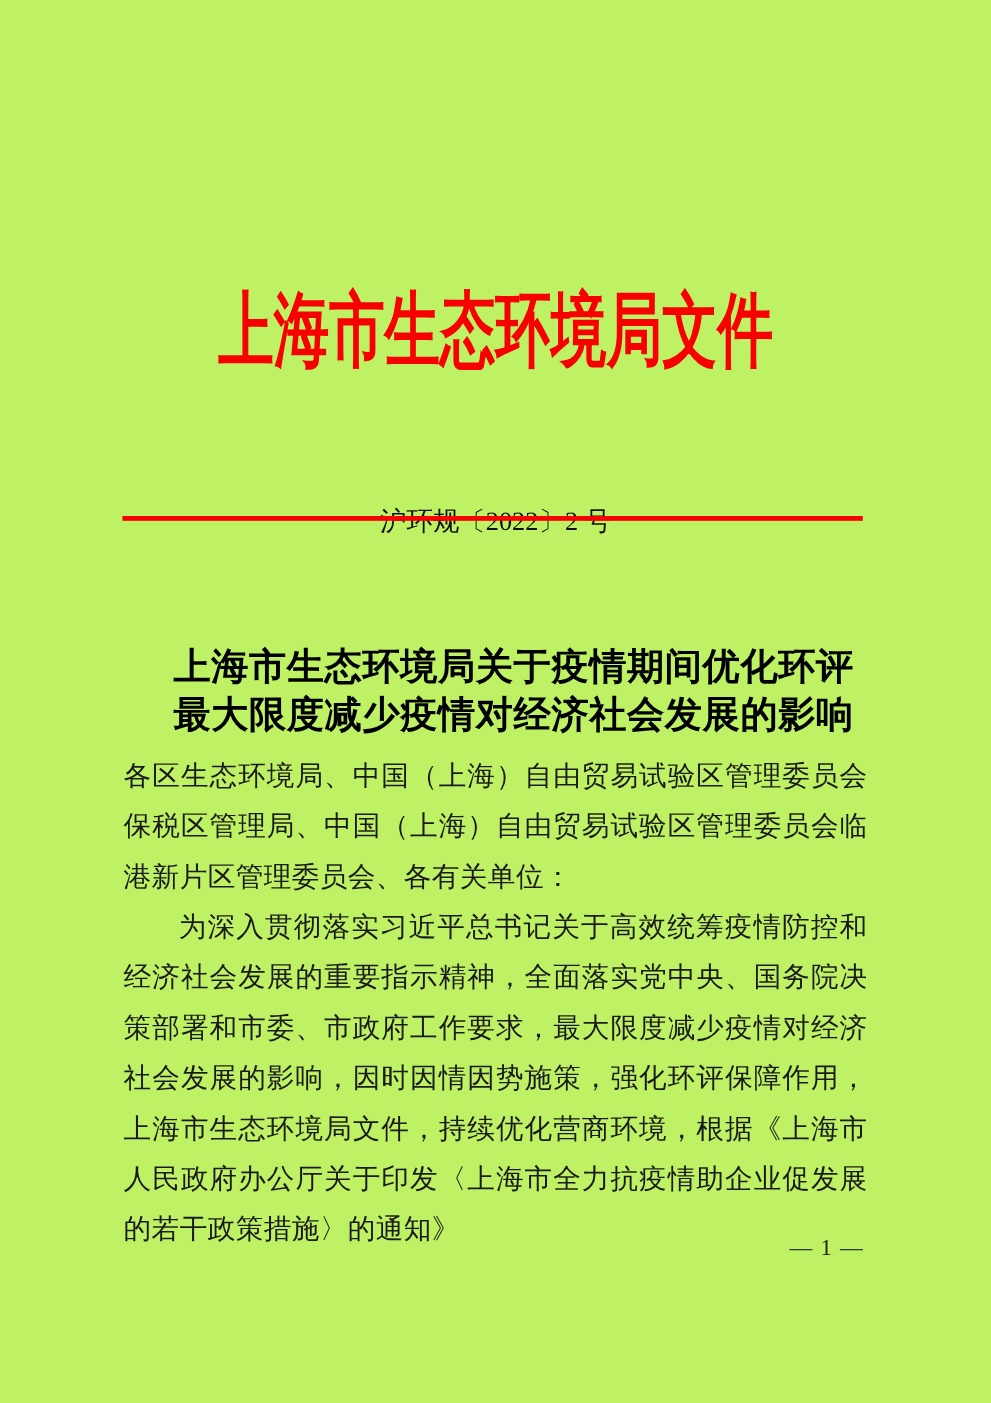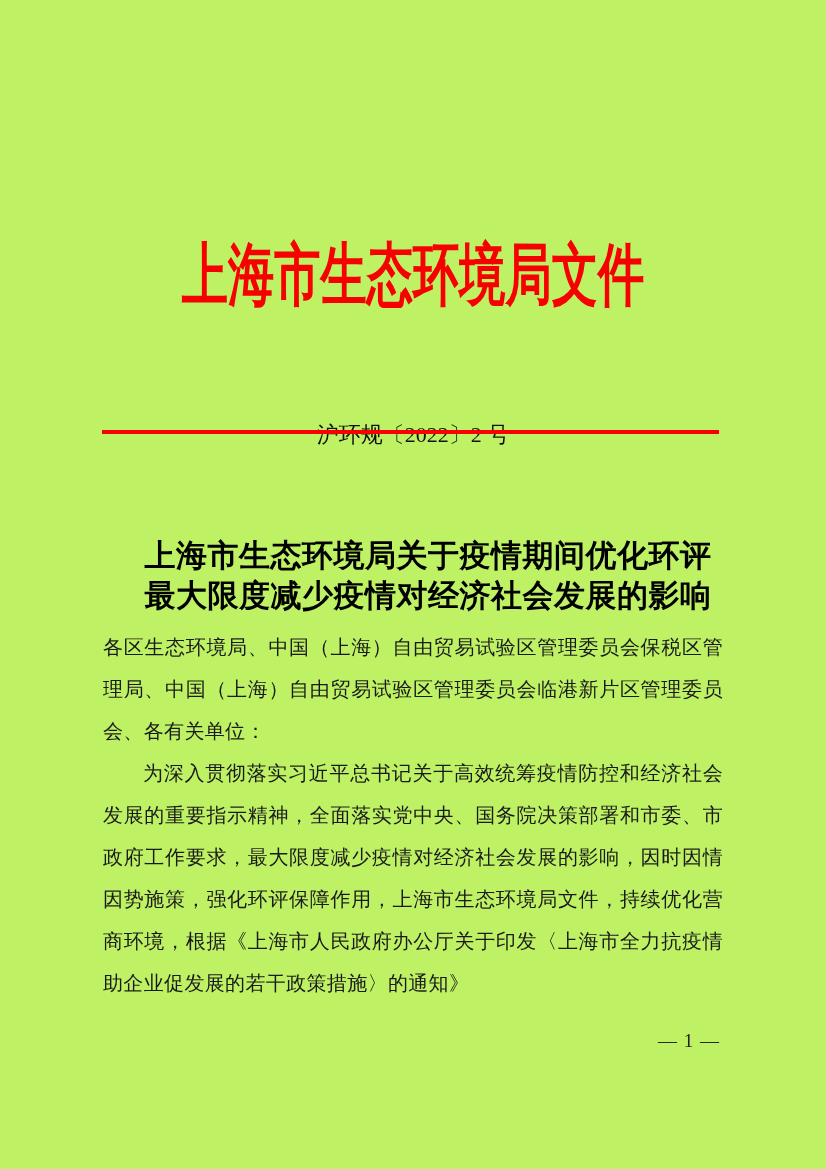--- a/index.html
+++ b/index.html
@@ -68,21 +68,21 @@
     letter-spacing: 0.5px;
     color: #000000;
     margin-top: 35px;
   }
   
   .body-text {
     position: absolute;
     top: 626px;
     left: 103px;
     width: 620px;
-    font-size: 20px;
+    font-size: 23px;
     letter-spacing: 0.35px;
     line-height: 42px;
     text-align: justify;
     text-align-last: left;
     color: var(--text-color);
   }
   .body-text p[data-indented="true"] {
     text-indent: 2em;
   }
   

